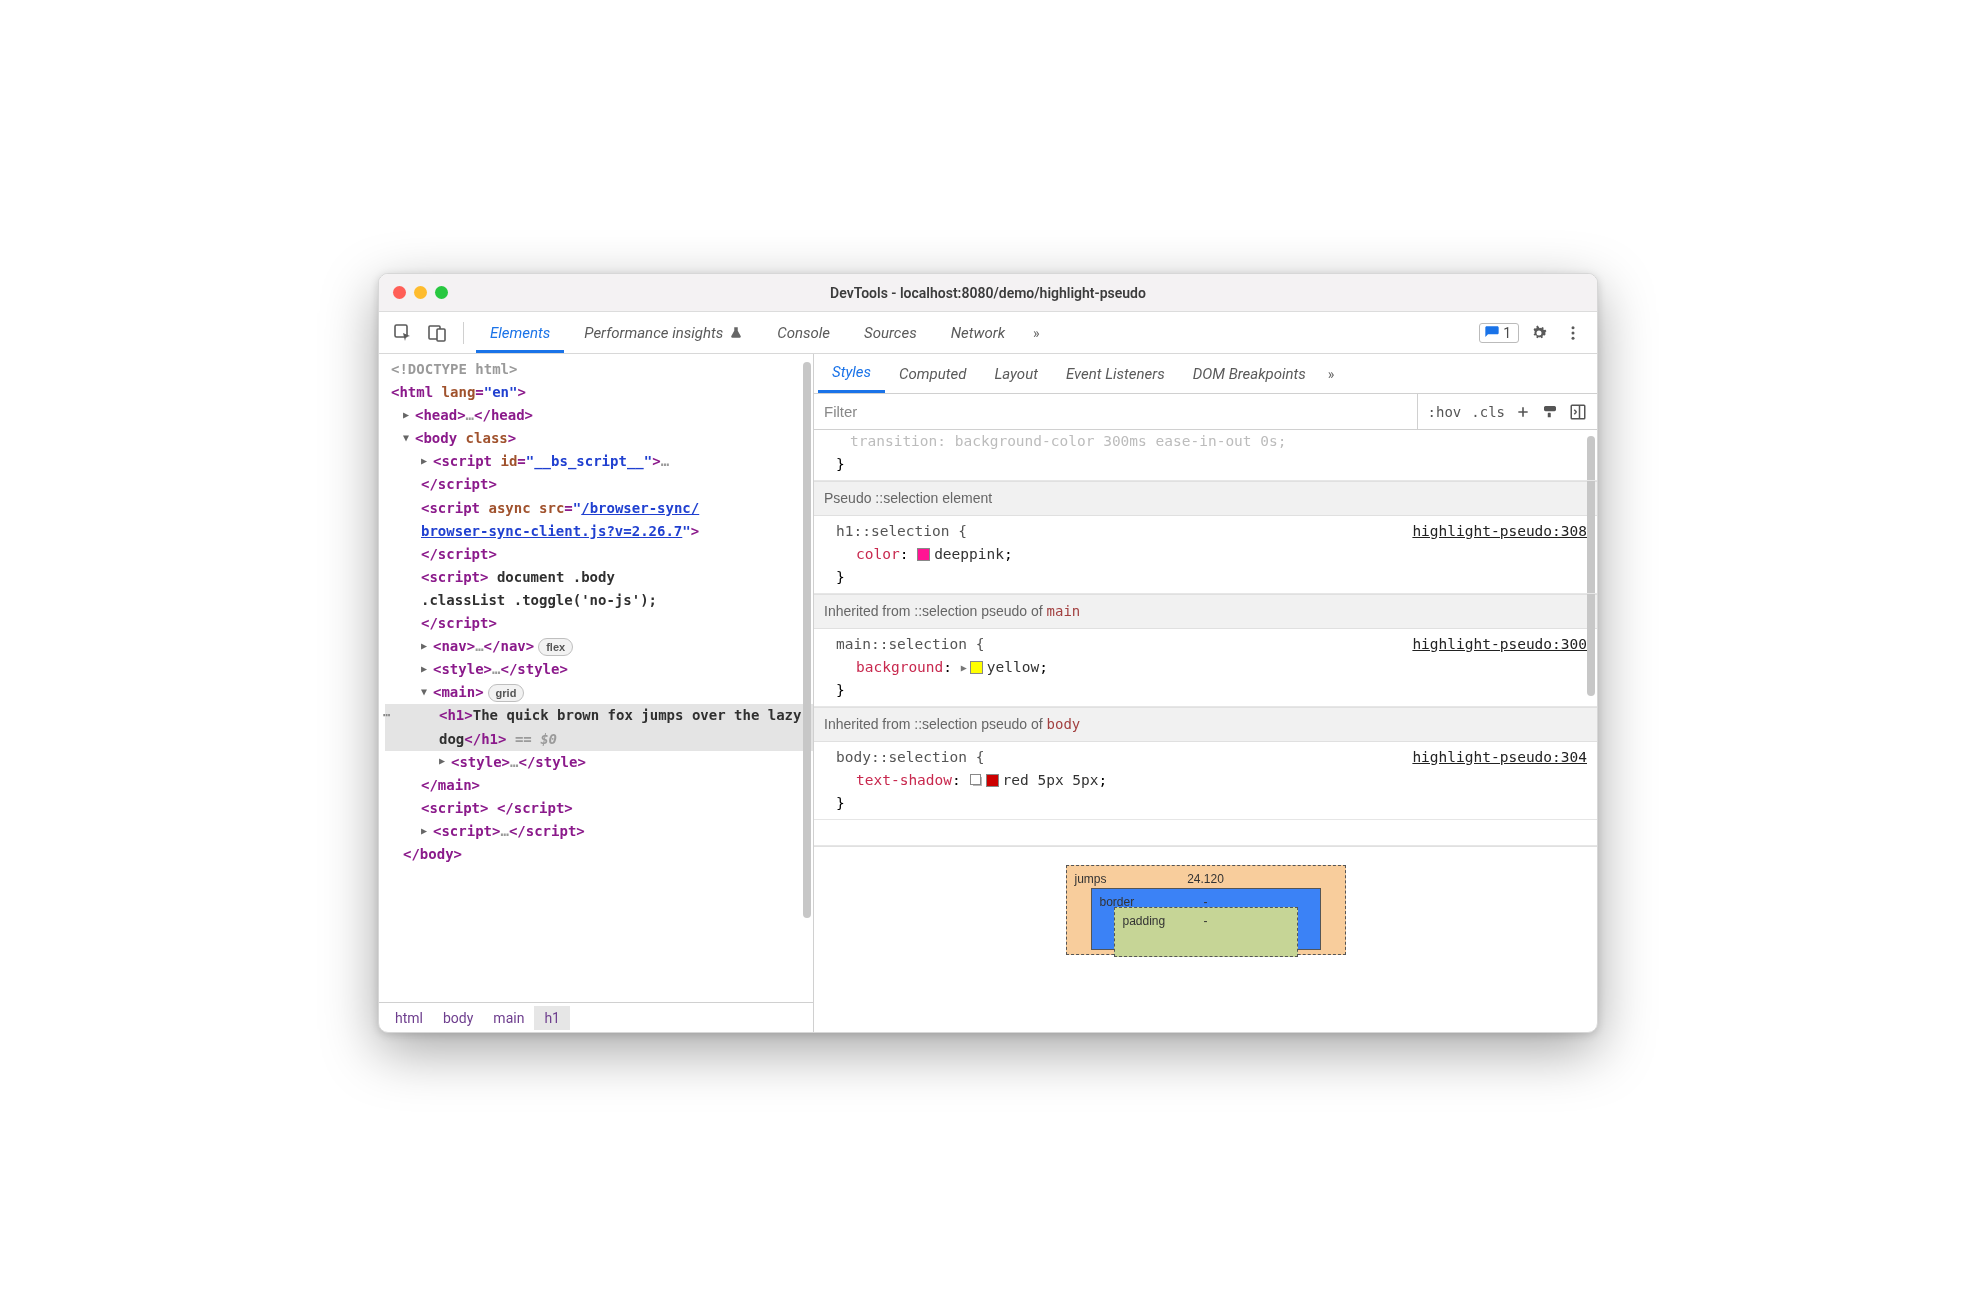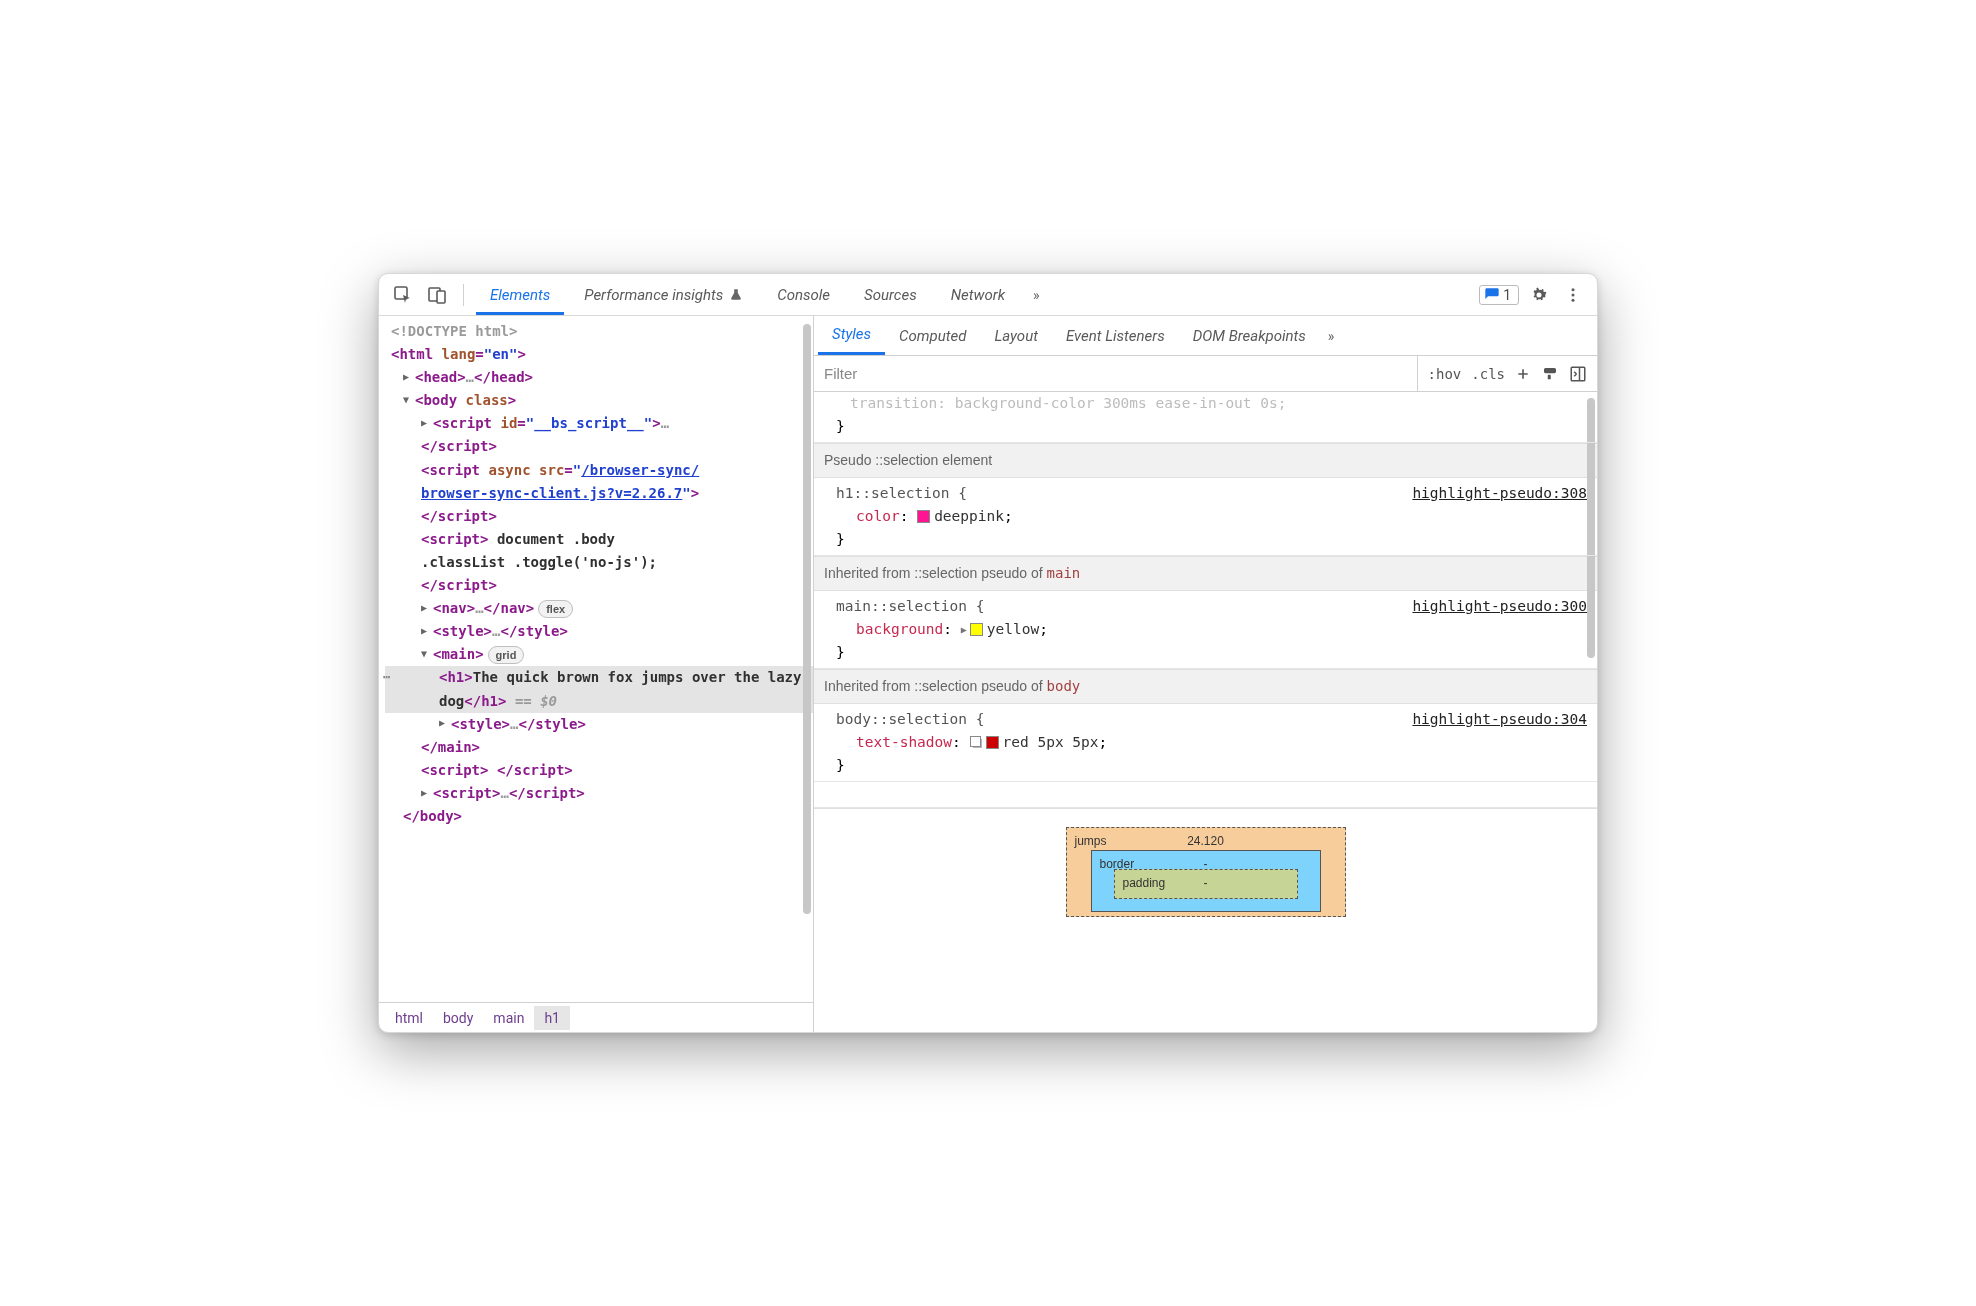--- a/index.html
+++ b/index.html
@@ -165,34 +165,42 @@
   }
   
   .boxmodel-wrap { padding: 18px 0 0 0; display:flex; justify-content:center; border-top:1px solid #e0e0e0;}
   .bm-margin {
     width: 280px; height: 90px; background:#f8cd9c; border:1px dashed #555;
     padding: 22px 24px 6px 24px; font-family: -apple-system, sans-serif; font-size:12px; color:#333; position:relative;
   }
   .bm-label { position:absolute; top:4px; left:8px; }
   .bm-top { position:absolute; top:4px; left:0; right:0; text-align:center;}
   .bm-border {
-    height: 62px; background:#7dd3fc; border:1px solid #555;
+    height: 62px; background:#3b82f6; border:1px solid #555;
     padding: 18px 22px 4px 22px; position:relative;
   }
   .bm-padding {
-    height: 30px; background:#c6d596; border:1px dashed #555;
+    height: 50px; background:#c6d596; border:1px dashed #555;
     position:relative; padding: 4px 8px;
   }
   svg { display:block; }
 </style>
 </head>
 <body>
 
 <div class="window">
 
+  <div class="titlebar">
+    <div class="traffic">
+      <div class="dot red"></div>
+      <div class="dot yellow"></div>
+      <div class="dot green"></div>
+    </div>
+    <div class="title">DevTools - localhost:8080/demo/highlight-pseudo</div>
+  </div>
 
   <div class="toolbar">
     <div class="icon-btn">
       <svg width="20" height="20" viewBox="0 0 20 20" fill="none" stroke="currentColor" stroke-width="1.6">
         <rect x="2" y="2" width="12" height="12" rx="1.5"></rect>
         <path d="M10 10 L17 13 L13 14 L12 18 Z" fill="currentColor" stroke="none"></path>
       </svg>
     </div>
     <div class="icon-btn">
       <svg width="20" height="20" viewBox="0 0 20 20" fill="none" stroke="currentColor" stroke-width="1.6">

